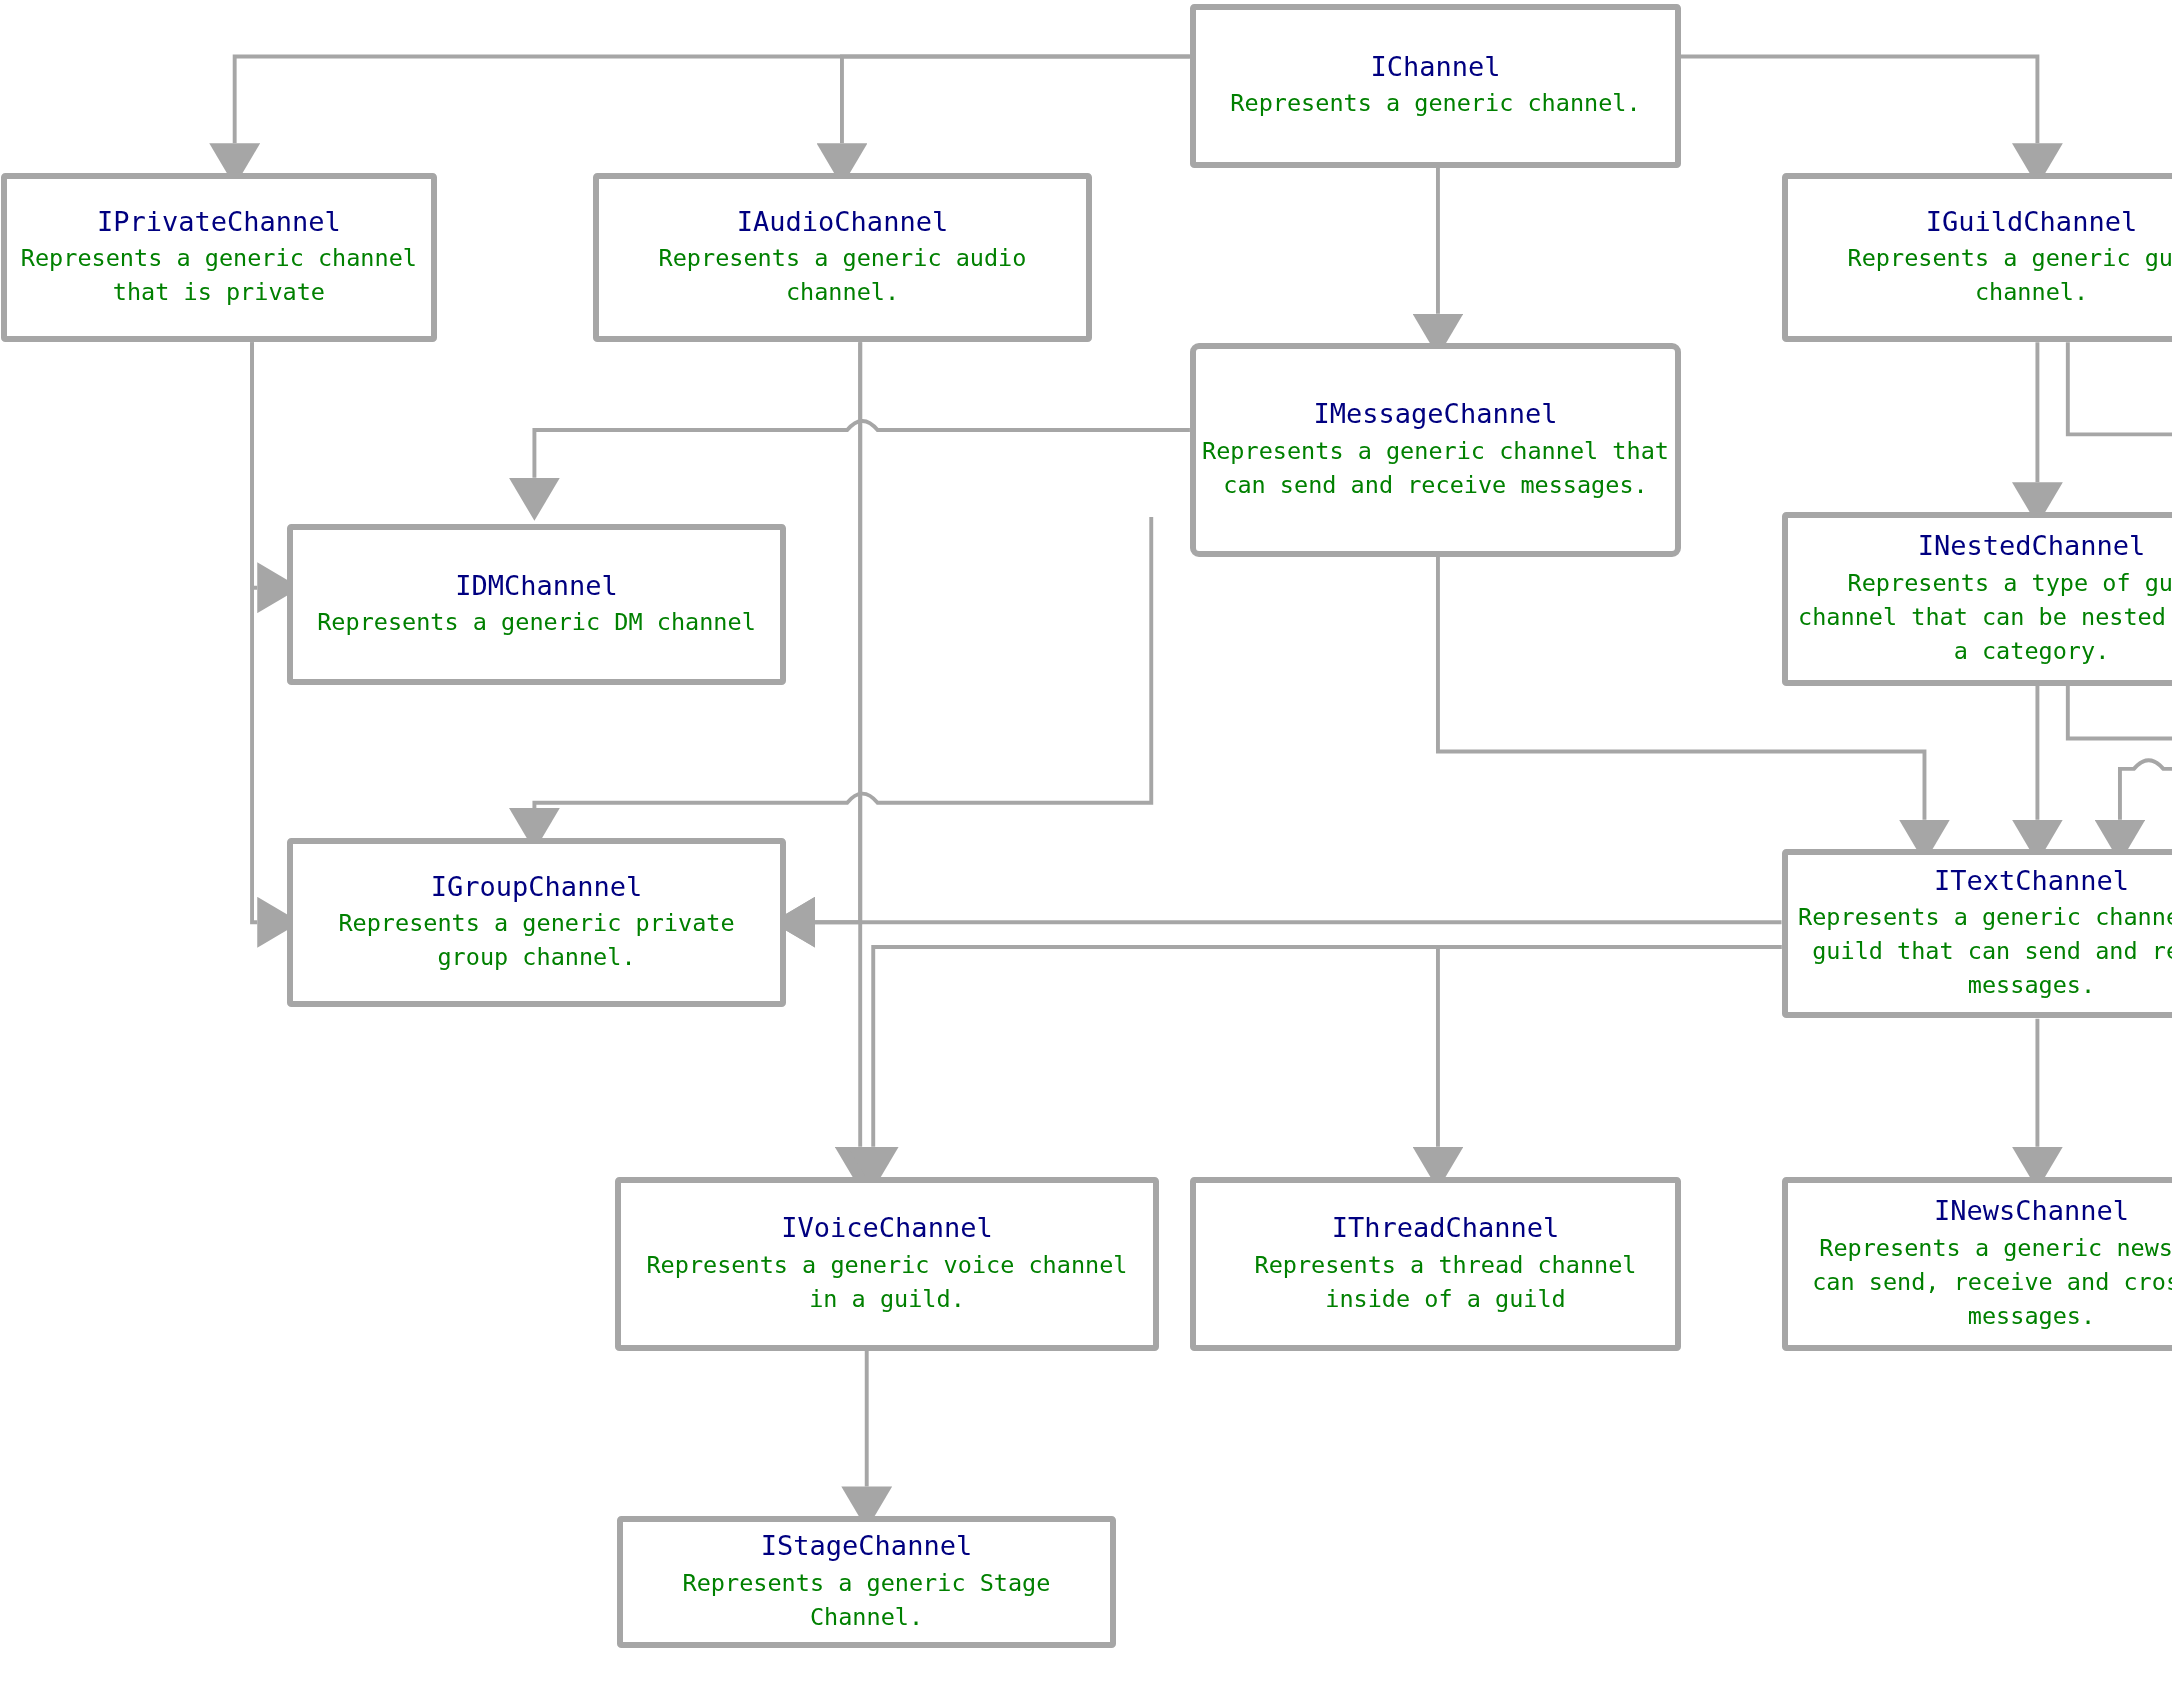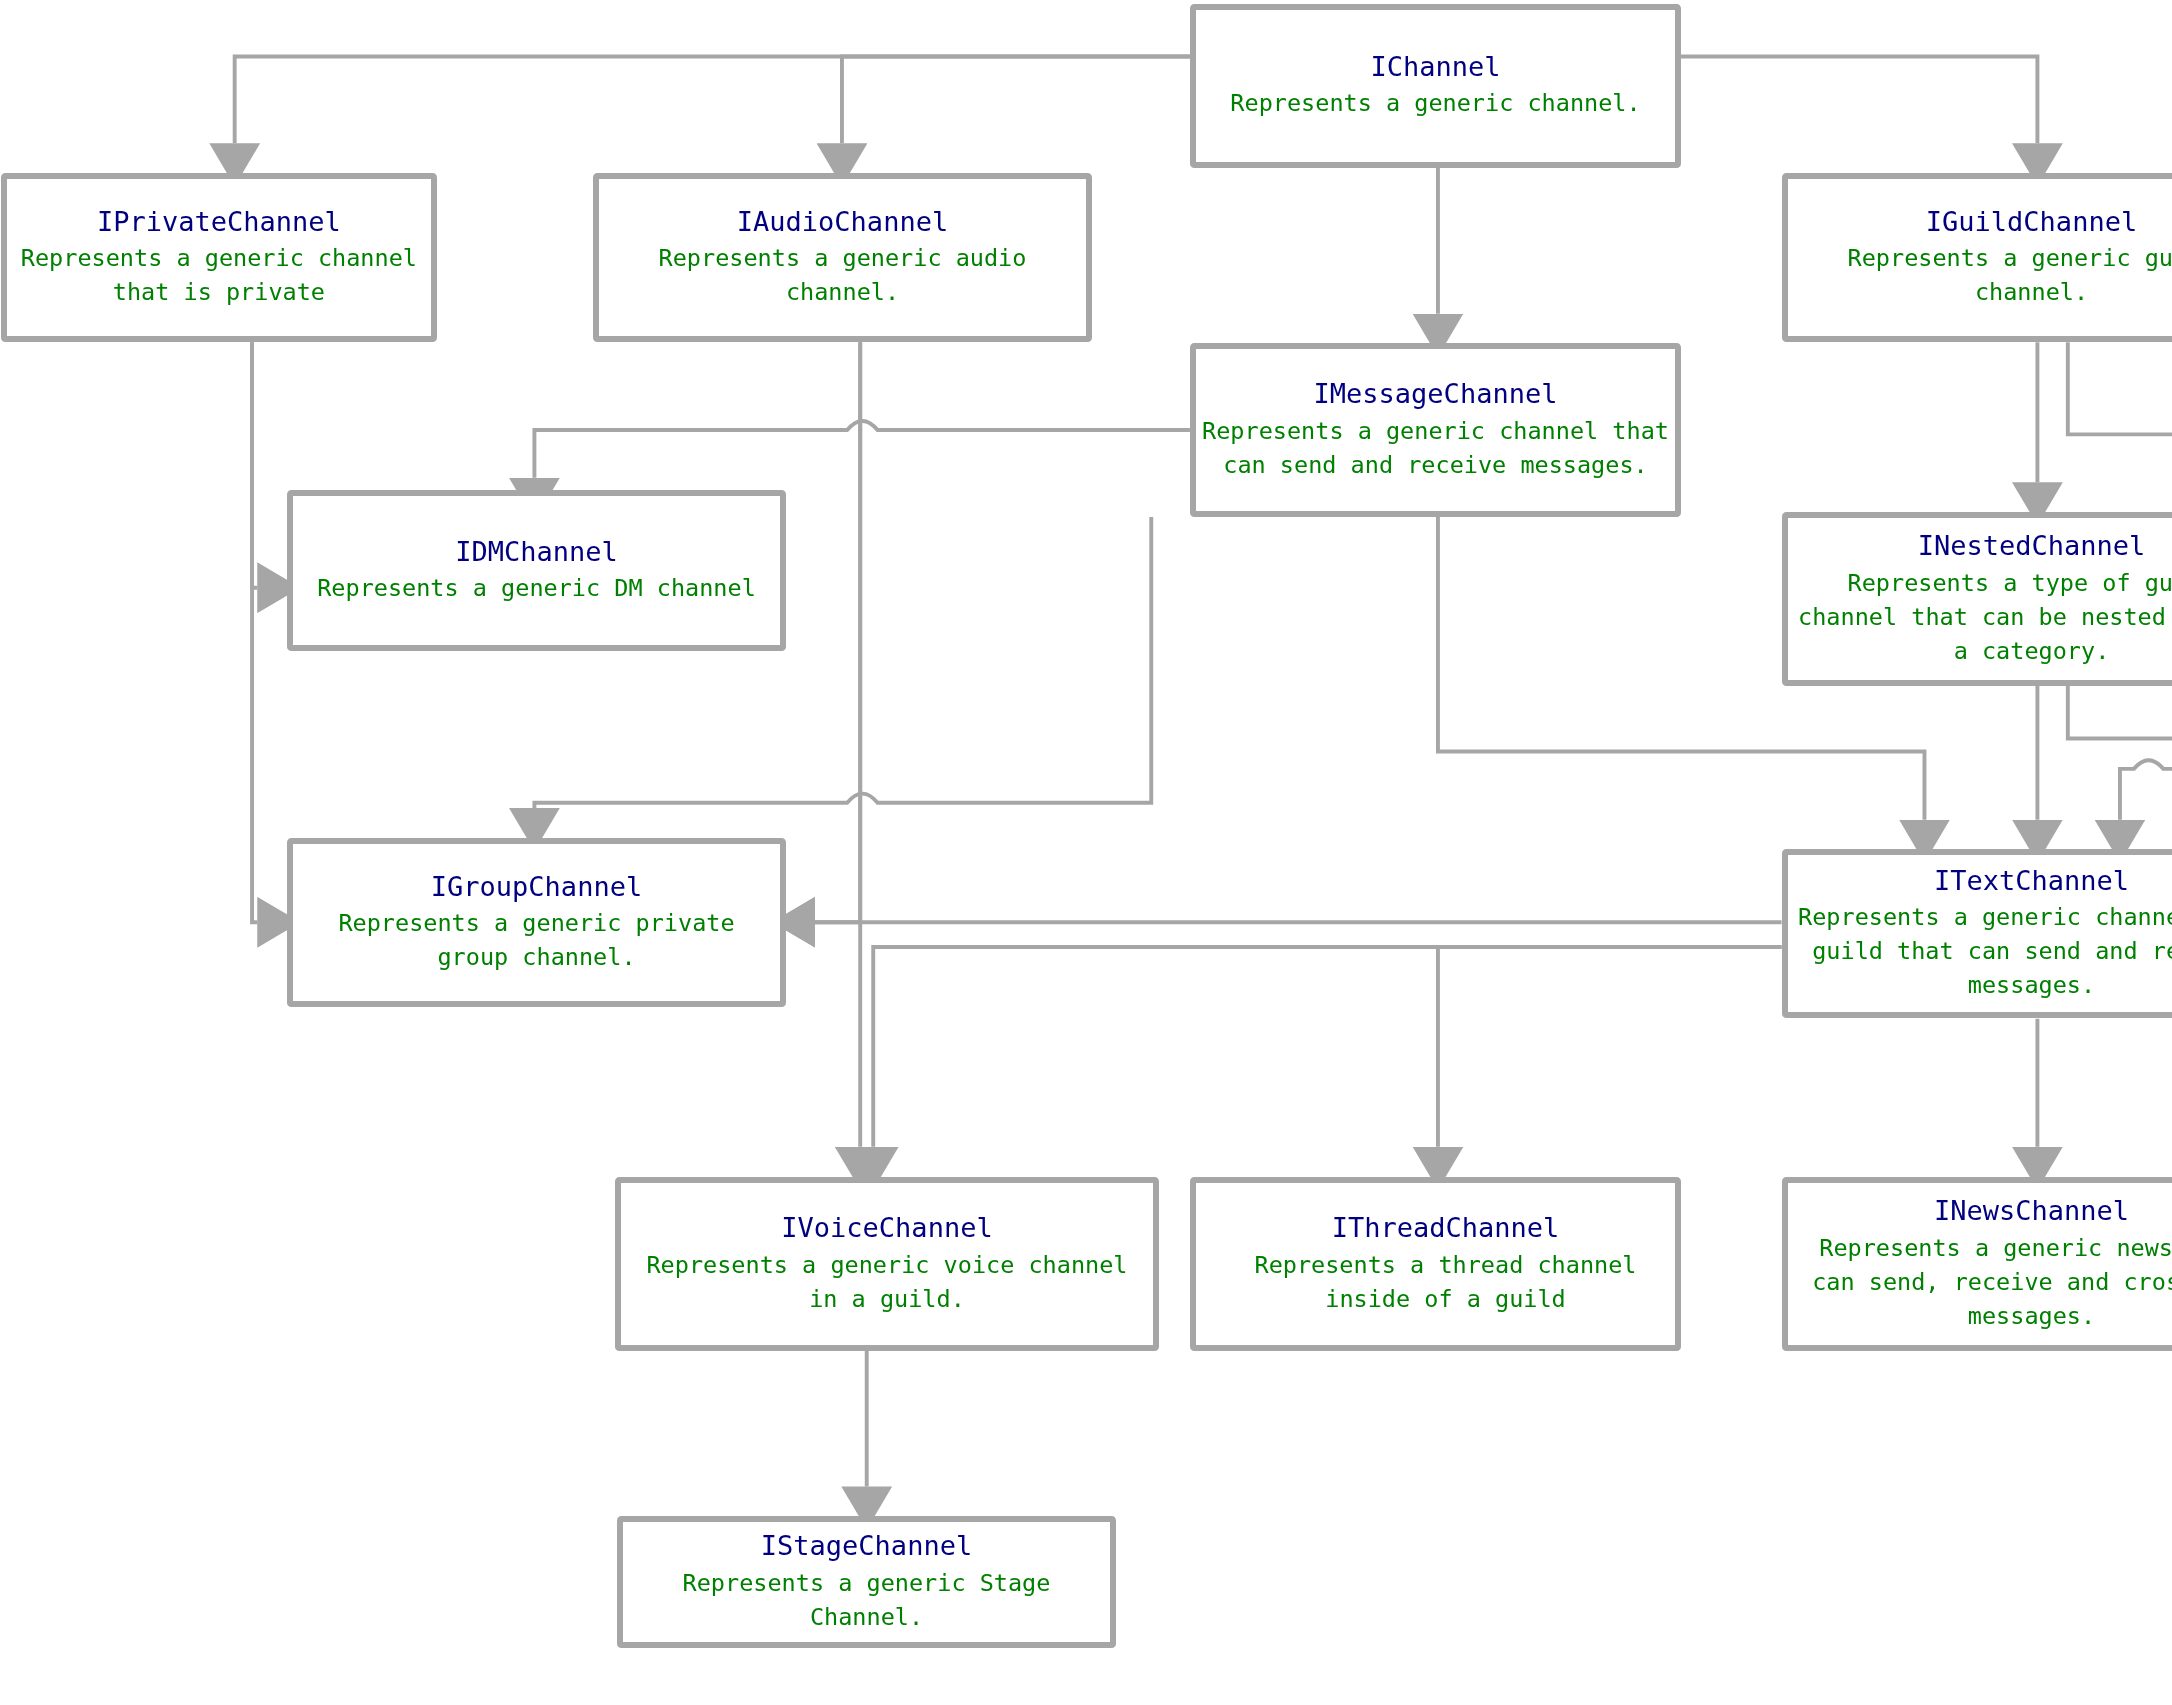--- a/index.html
+++ b/index.html
@@ -125,25 +125,25 @@
         <div class="node-desc">Represents a generic channel that is private</div>
       </div>
       <div class="node" style="left: 593px; top: 173px; width: 499px; height: 169px;">
         <div class="node-title">IAudioChannel</div>
         <div class="node-desc">Represents a generic audio channel.</div>
       </div>
       <div class="node" style="left: 1782px; top: 173px; width: 499px; height: 169px;">
         <div class="node-title">IGuildChannel</div>
         <div class="node-desc">Represents a generic guild channel.</div>
       </div>
-      <div class="node" style="left: 1190px; top: 343px; width: 491px; height: 174px;">
+      <div class="node" style="left: 1190px; top: 343px; width: 491px; height: 214px; border-radius: 9px;">
         <div class="node-title">IMessageChannel</div>
         <div class="node-desc">Represents a generic channel that can send and receive messages.</div>
       </div>
-      <div class="node" style="left: 287px; top: 490px; width: 499px; height: 161px;">
+      <div class="node" style="left: 287px; top: 524px; width: 499px; height: 161px;">
         <div class="node-title">IDMChannel</div>
         <div class="node-desc">Represents a generic DM channel</div>
       </div>
       <div class="node" style="left: 1782px; top: 512px; width: 499px; height: 174px;">
         <div class="node-title">INestedChannel</div>
         <div class="node-desc">Represents a type of guild channel that can be nested within a category.</div>
       </div>
       <div class="node" style="left: 287px; top: 838px; width: 499px; height: 169px;">
         <div class="node-title">IGroupChannel</div>
         <div class="node-desc">Represents a generic private group channel.</div>

